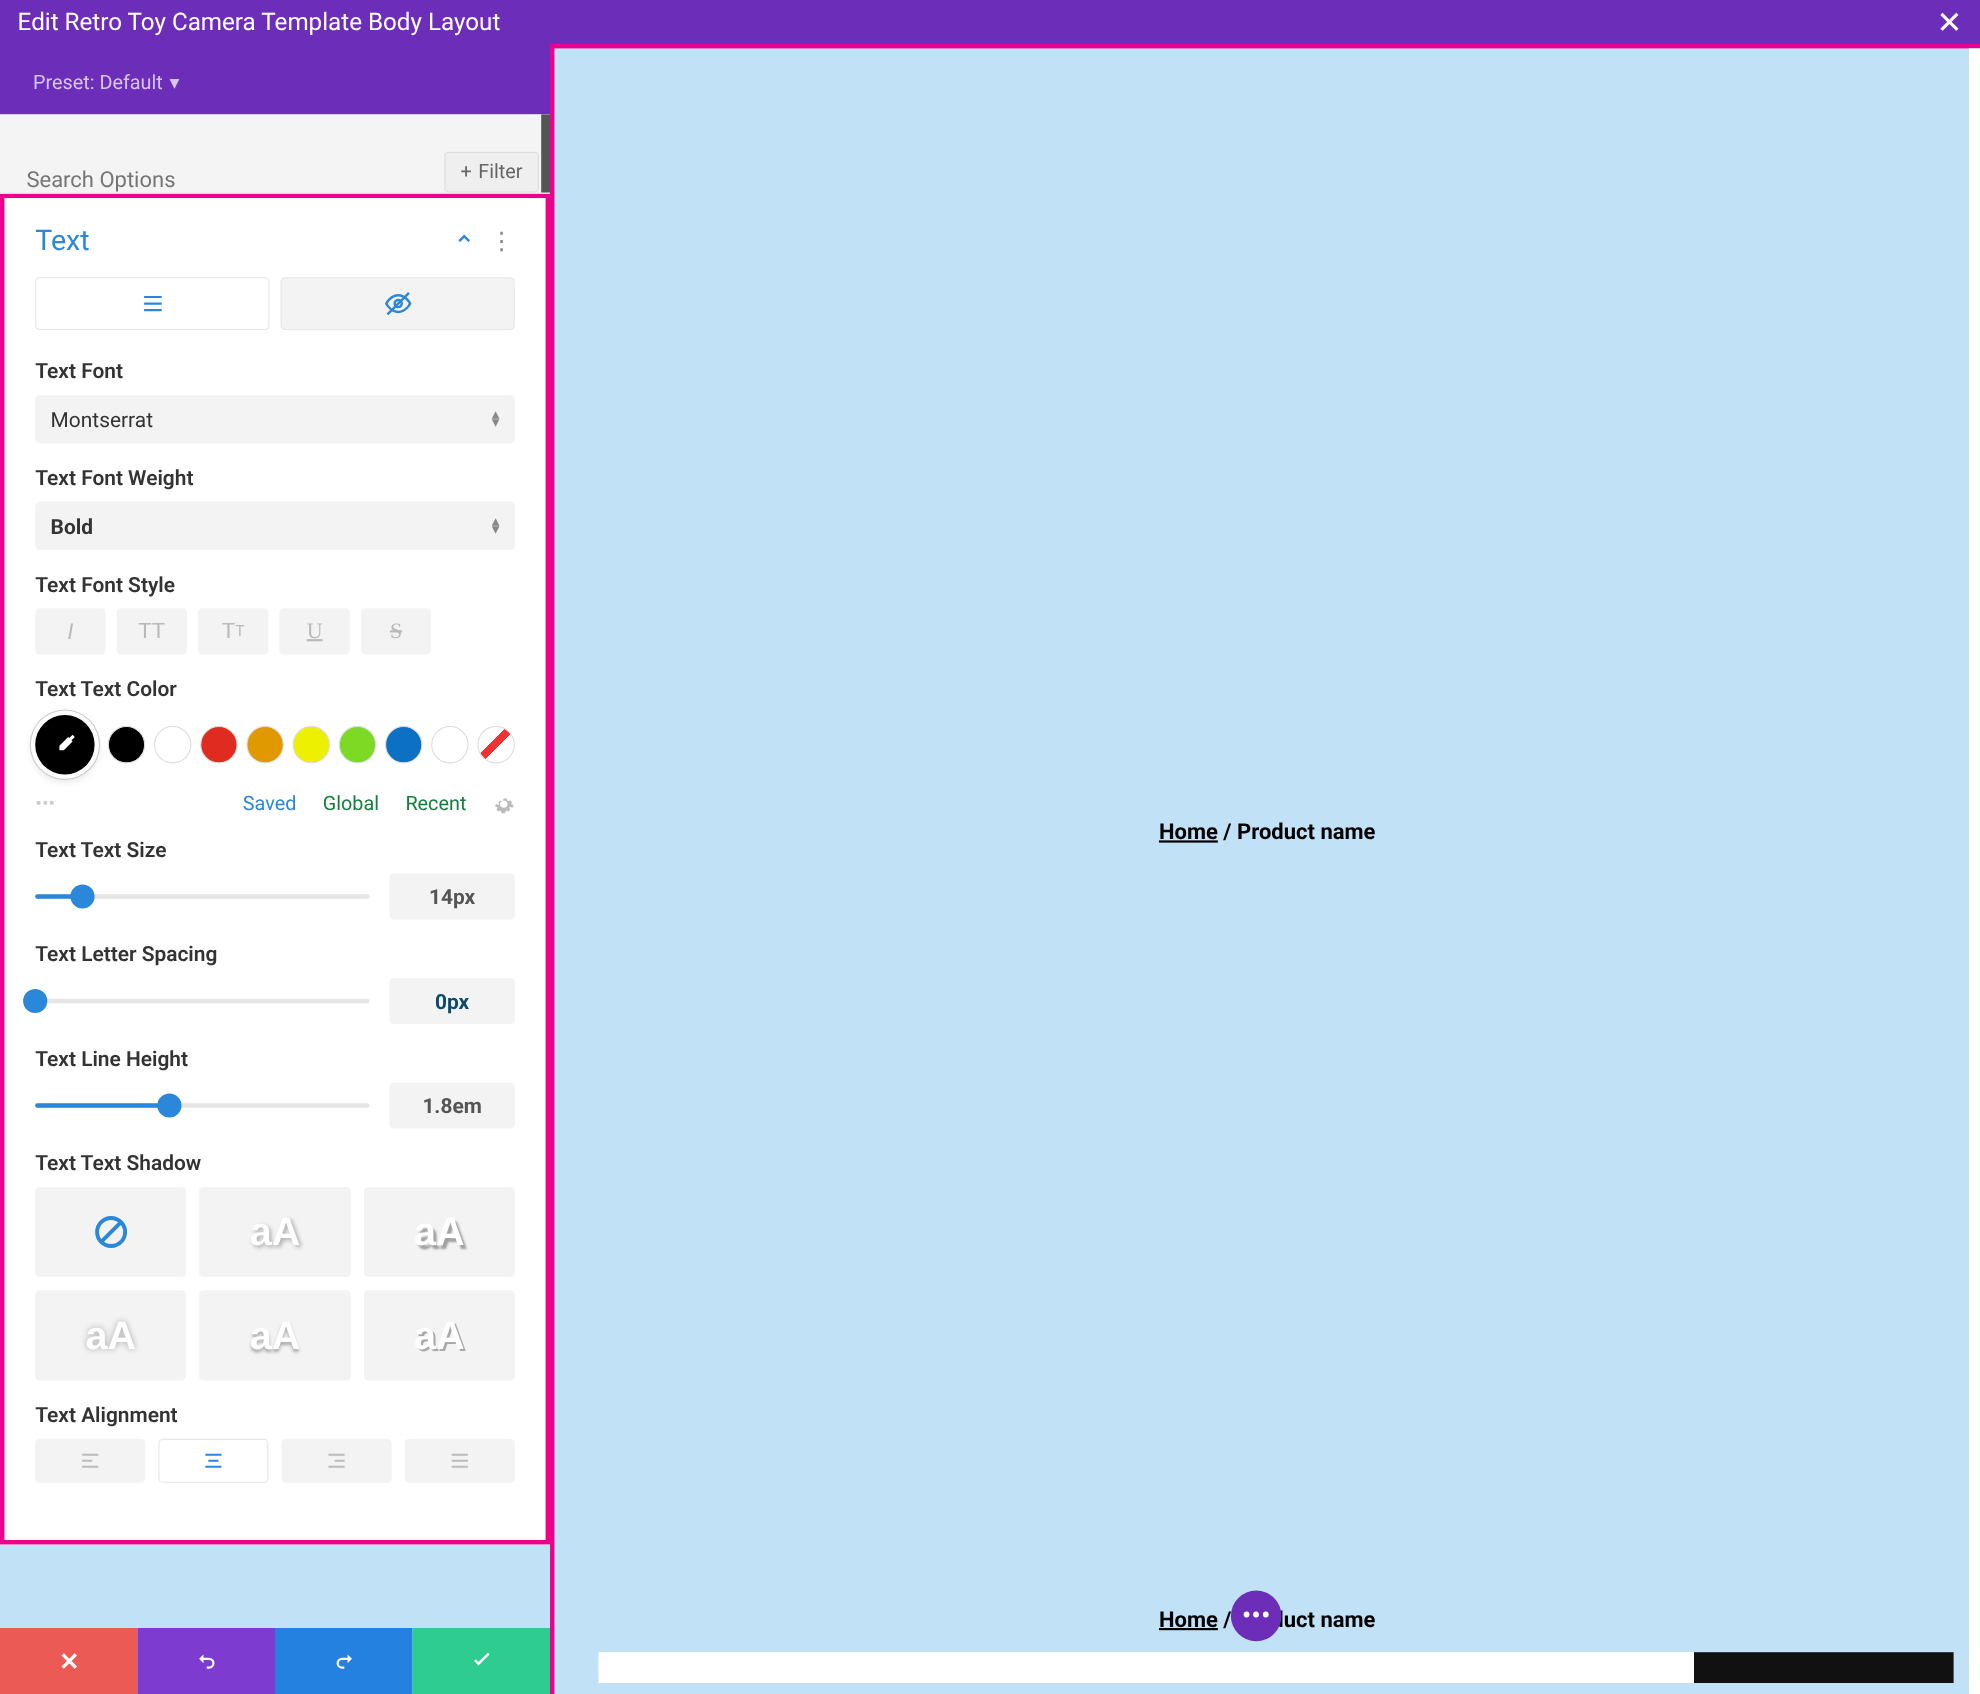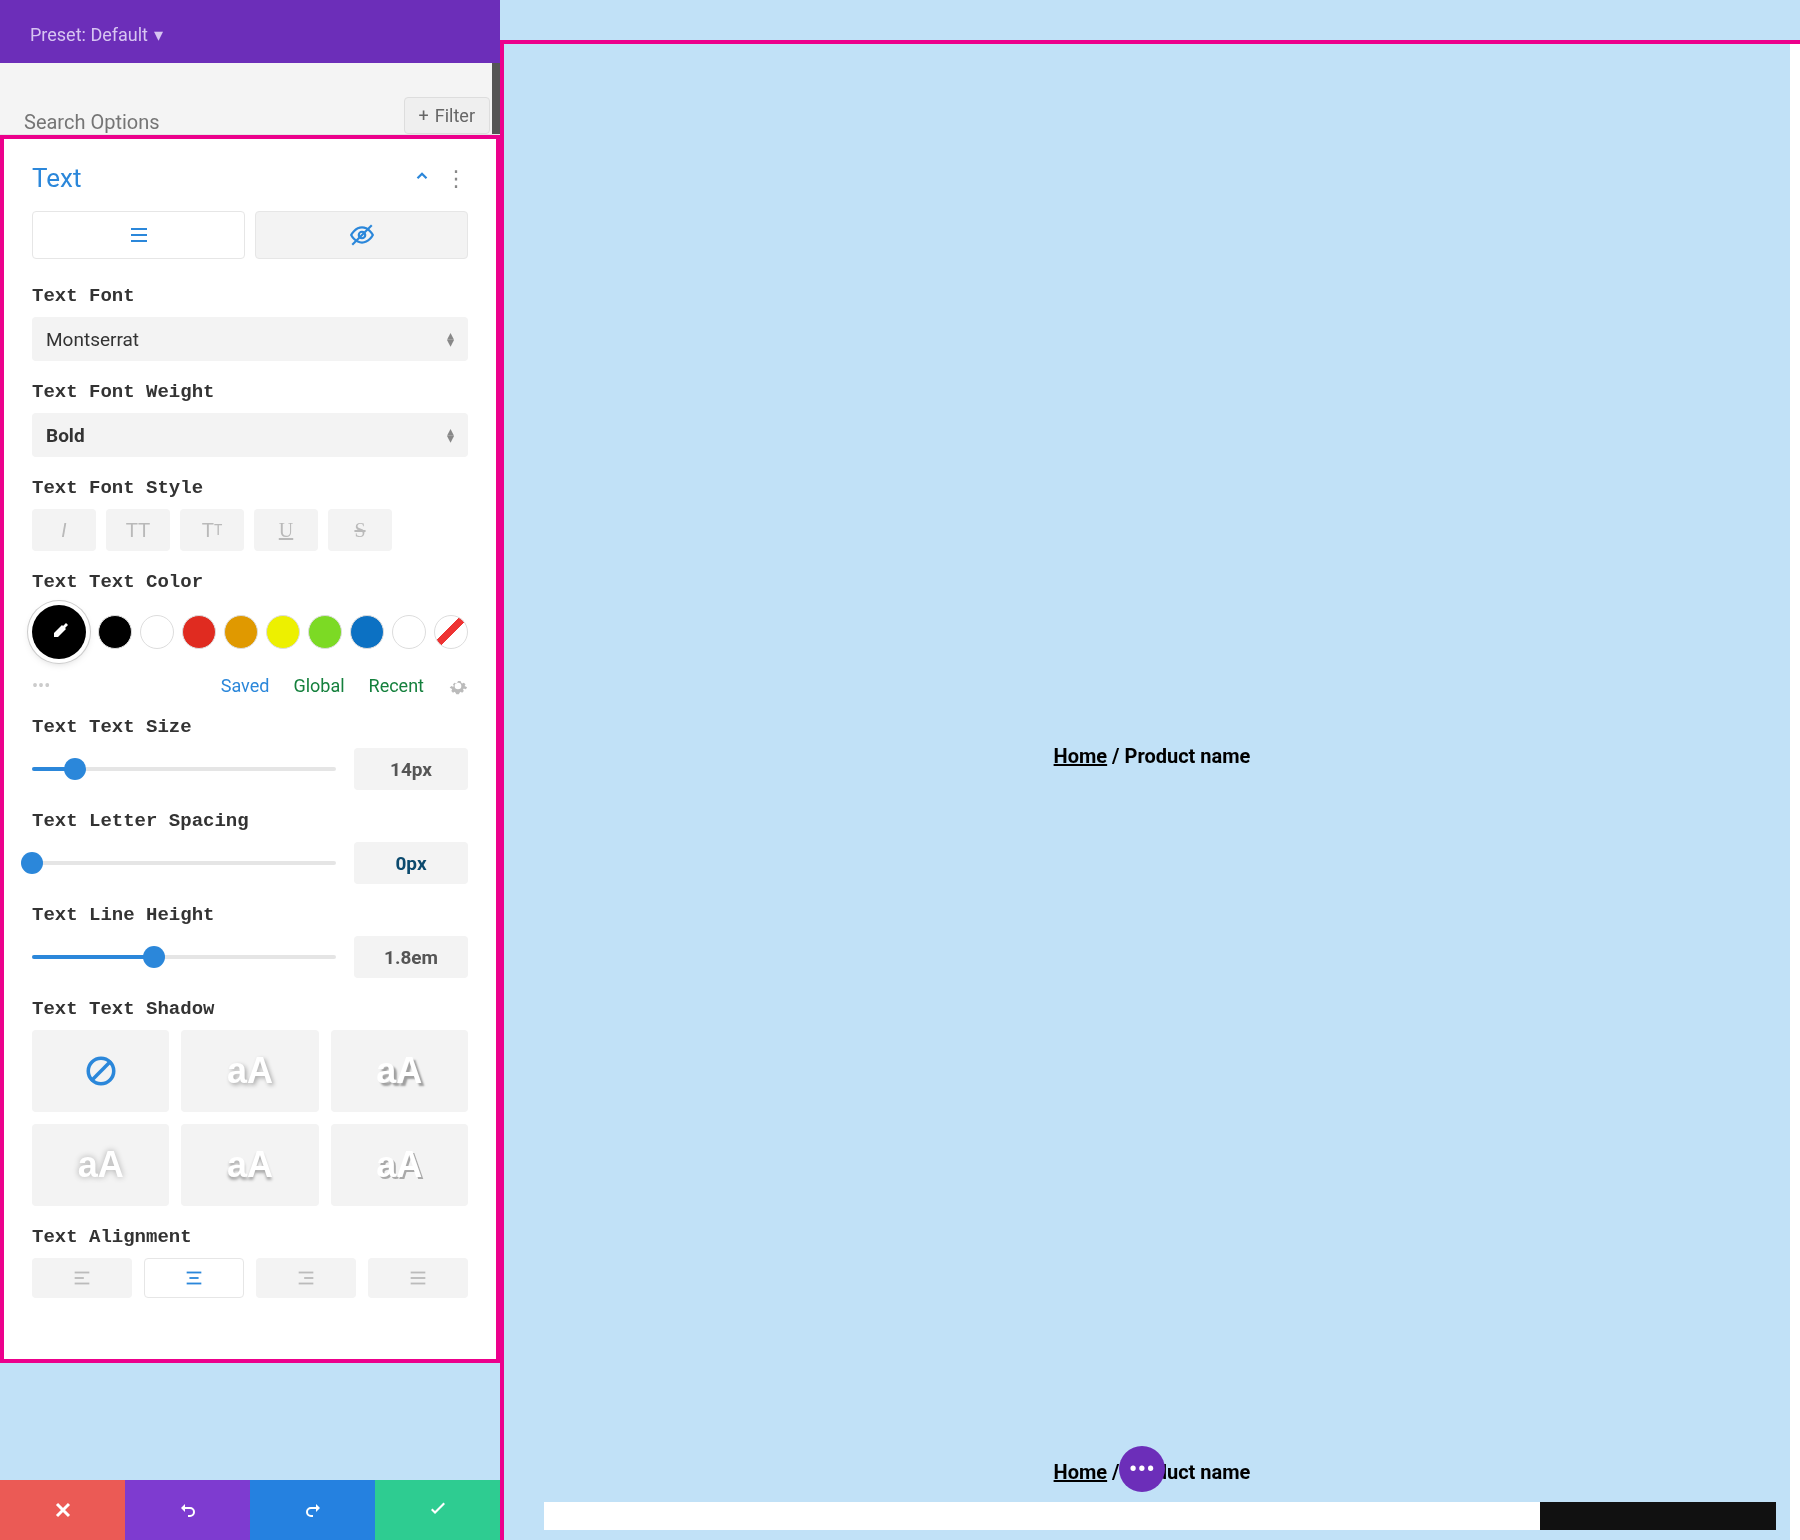--- a/index.html
+++ b/index.html
@@ -21,21 +21,21 @@
 .filter-btn { background:#efefef; border:1px solid #ddd; border-radius:4px; padding:7px 14px; font-size:18px; color:#666; display:flex; align-items:center; gap:6px; cursor:pointer;}
 .scrolledge { position:absolute; right:0; top:0; bottom:0; width:8px; background:#555;}
 .panel-wrap { width: 500px; background:#fff; border:4px solid #ec008c; border-top:4px solid #ec008c; height: calc(1540px - 40px - 96px - 60px - 56px - 60px); overflow:hidden; padding: 24px 28px;}
 .section-head { display:flex; align-items:center; justify-content:space-between; color:#2b87da; font-size:26px; margin-bottom:18px;}
 .section-head .right { display:flex; align-items:center; gap:14px;}
 .section-head .chev { color:#2b87da; font-size:20px;}
 .dots3 { color:#888; font-size:22px; letter-spacing:1px;}
 .visibility-toggle { display:flex; gap:10px; margin-bottom:26px;}
 .visibility-toggle .opt { flex:1; height:48px; display:flex; align-items:center; justify-content:center; border-radius:4px; border:1px solid #e6e6e6; background:#f3f3f3;}
 .visibility-toggle .opt.active { background:#fff; }
-.label { font-size:19px; font-weight:600; color:#333; margin-bottom:10px; margin-top:20px;font-family:Liberation Mono, monospace;}
+.label { font-size:19px; font-weight:600; color:#333; margin-bottom:10px; margin-top:20px;}
 .select { width:100%; height:44px; background:#f3f3f3; border:none; border-radius:4px; padding:0 14px; font-size:19px; color:#333; display:flex; align-items:center; justify-content:space-between;}
 .select .caret { font-size:14px; color:#888; display:flex; flex-direction:column; line-height:7px;}
 .style-btns { display:flex; gap:10px;}
 .style-btn { width:64px; height:42px; background:#f3f3f3; border-radius:4px; display:flex; align-items:center; justify-content:center; color:#b9b9b9; font-size:20px; font-family: Georgia, serif;}
 .style-btn.u { text-decoration: underline;}
 .style-btn.s { text-decoration: line-through;}
 .swatches { display:flex; gap:8px; align-items:center; margin-top:12px;}
 .swatch { width:34px; height:34px; border-radius:50%; border:1px solid #ddd;}
 .swatch.striped { background: linear-gradient(135deg, #fff 40%, #e33 40%, #e33 55%, #fff 55%);}
 .picker { width:54px; height:54px; border-radius:50%; background:#000; box-shadow:0 0 0 4px #fff, 0 0 0 5px #ccc, 0 3px 10px rgba(0,0,0,.25); display:flex; align-items:center; justify-content:center; margin-right:4px;}
@@ -72,20 +72,24 @@
 .fab { position:absolute; width:46px; height:46px; border-radius:50%; background:#6c2eb9; color:#fff; display:flex; align-items:center; justify-content:center; bottom:48px; left:50%; transform:translateX(-50%); margin-left: -10px;}
 .fab span{font-size:26px; line-height:0;}
 .img-placeholder { position:absolute; right:24px; bottom:10px; width:236px; height:28px; background:#111;}
 .whitebar { position:absolute; left:40px; right:260px; bottom:10px; height:28px; background:#fff;}
 .right-col { position:absolute; right:0; top:0; bottom:0; width:10px; background:#fff;}
 </style>
 </head>
 <body>
 
 <div class="app">
+  <div class="titlebar">
+    <span>Edit Retro Toy Camera Template Body Layout</span>
+    <span class="close">✕</span>
+  </div>
 
   <div class="header">
     <div class="preset">
       <span>Preset: Default</span>
       <span>▾</span>
     </div>
   </div>
 
 
   <div class="searchbar">

